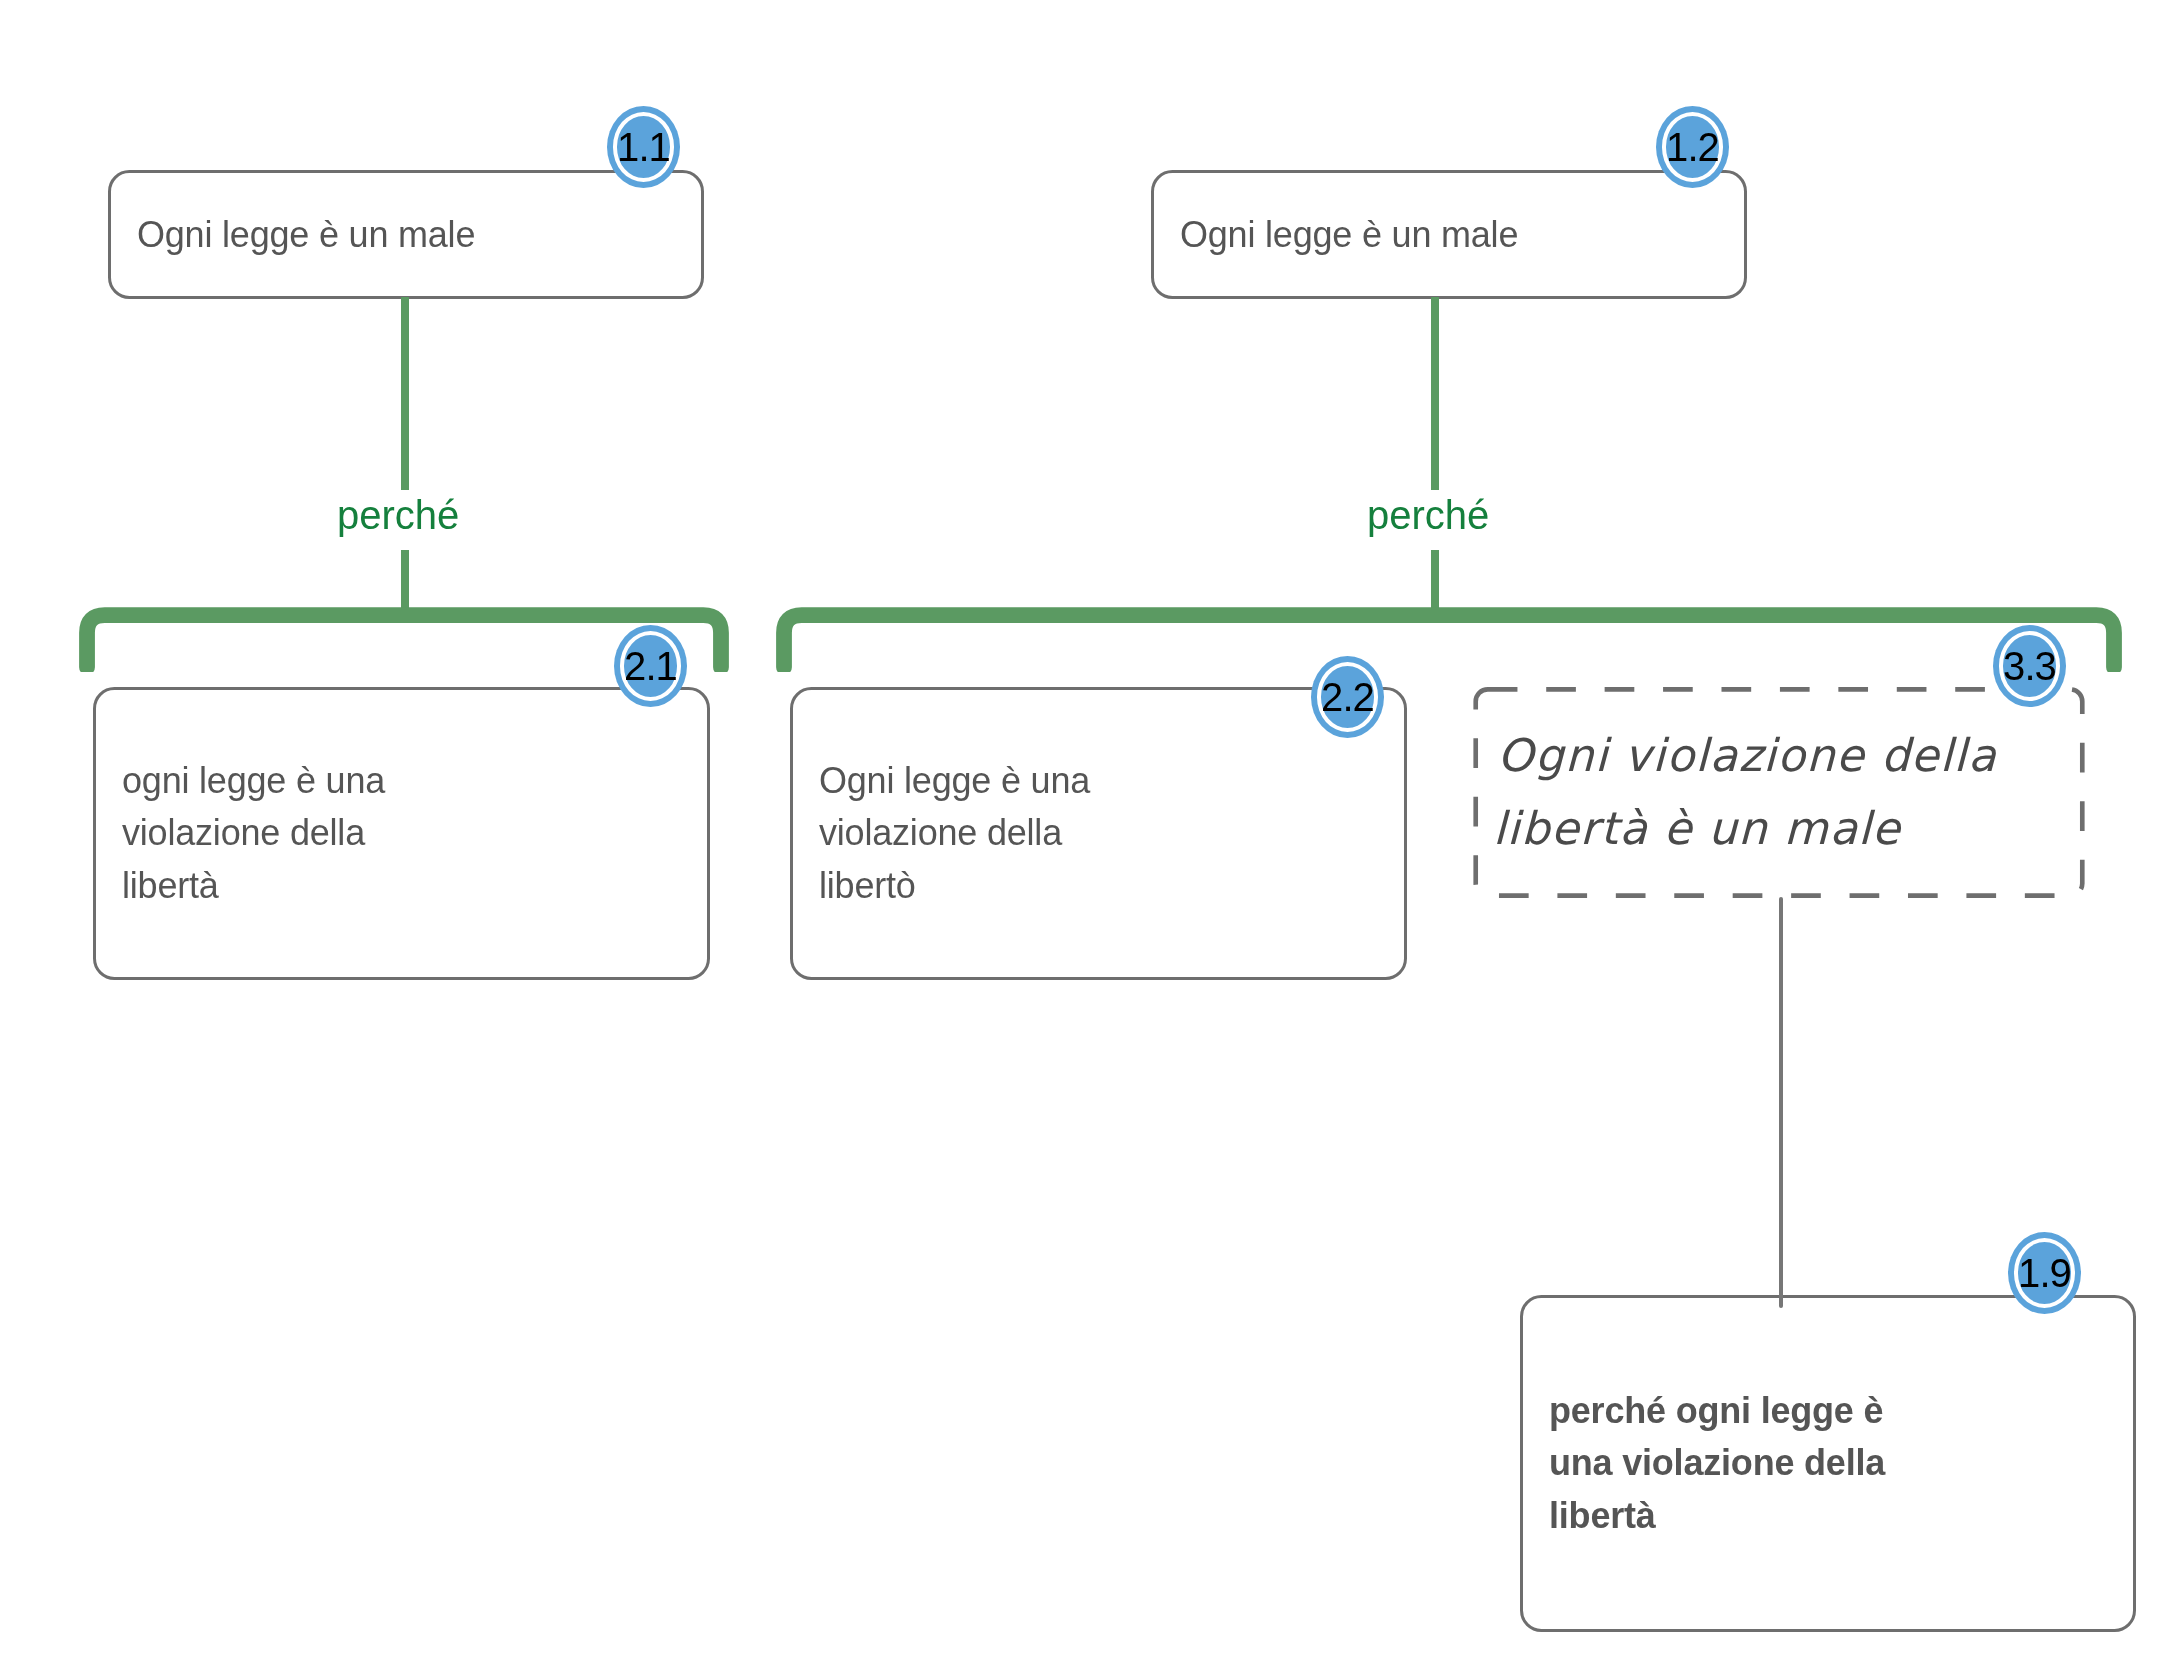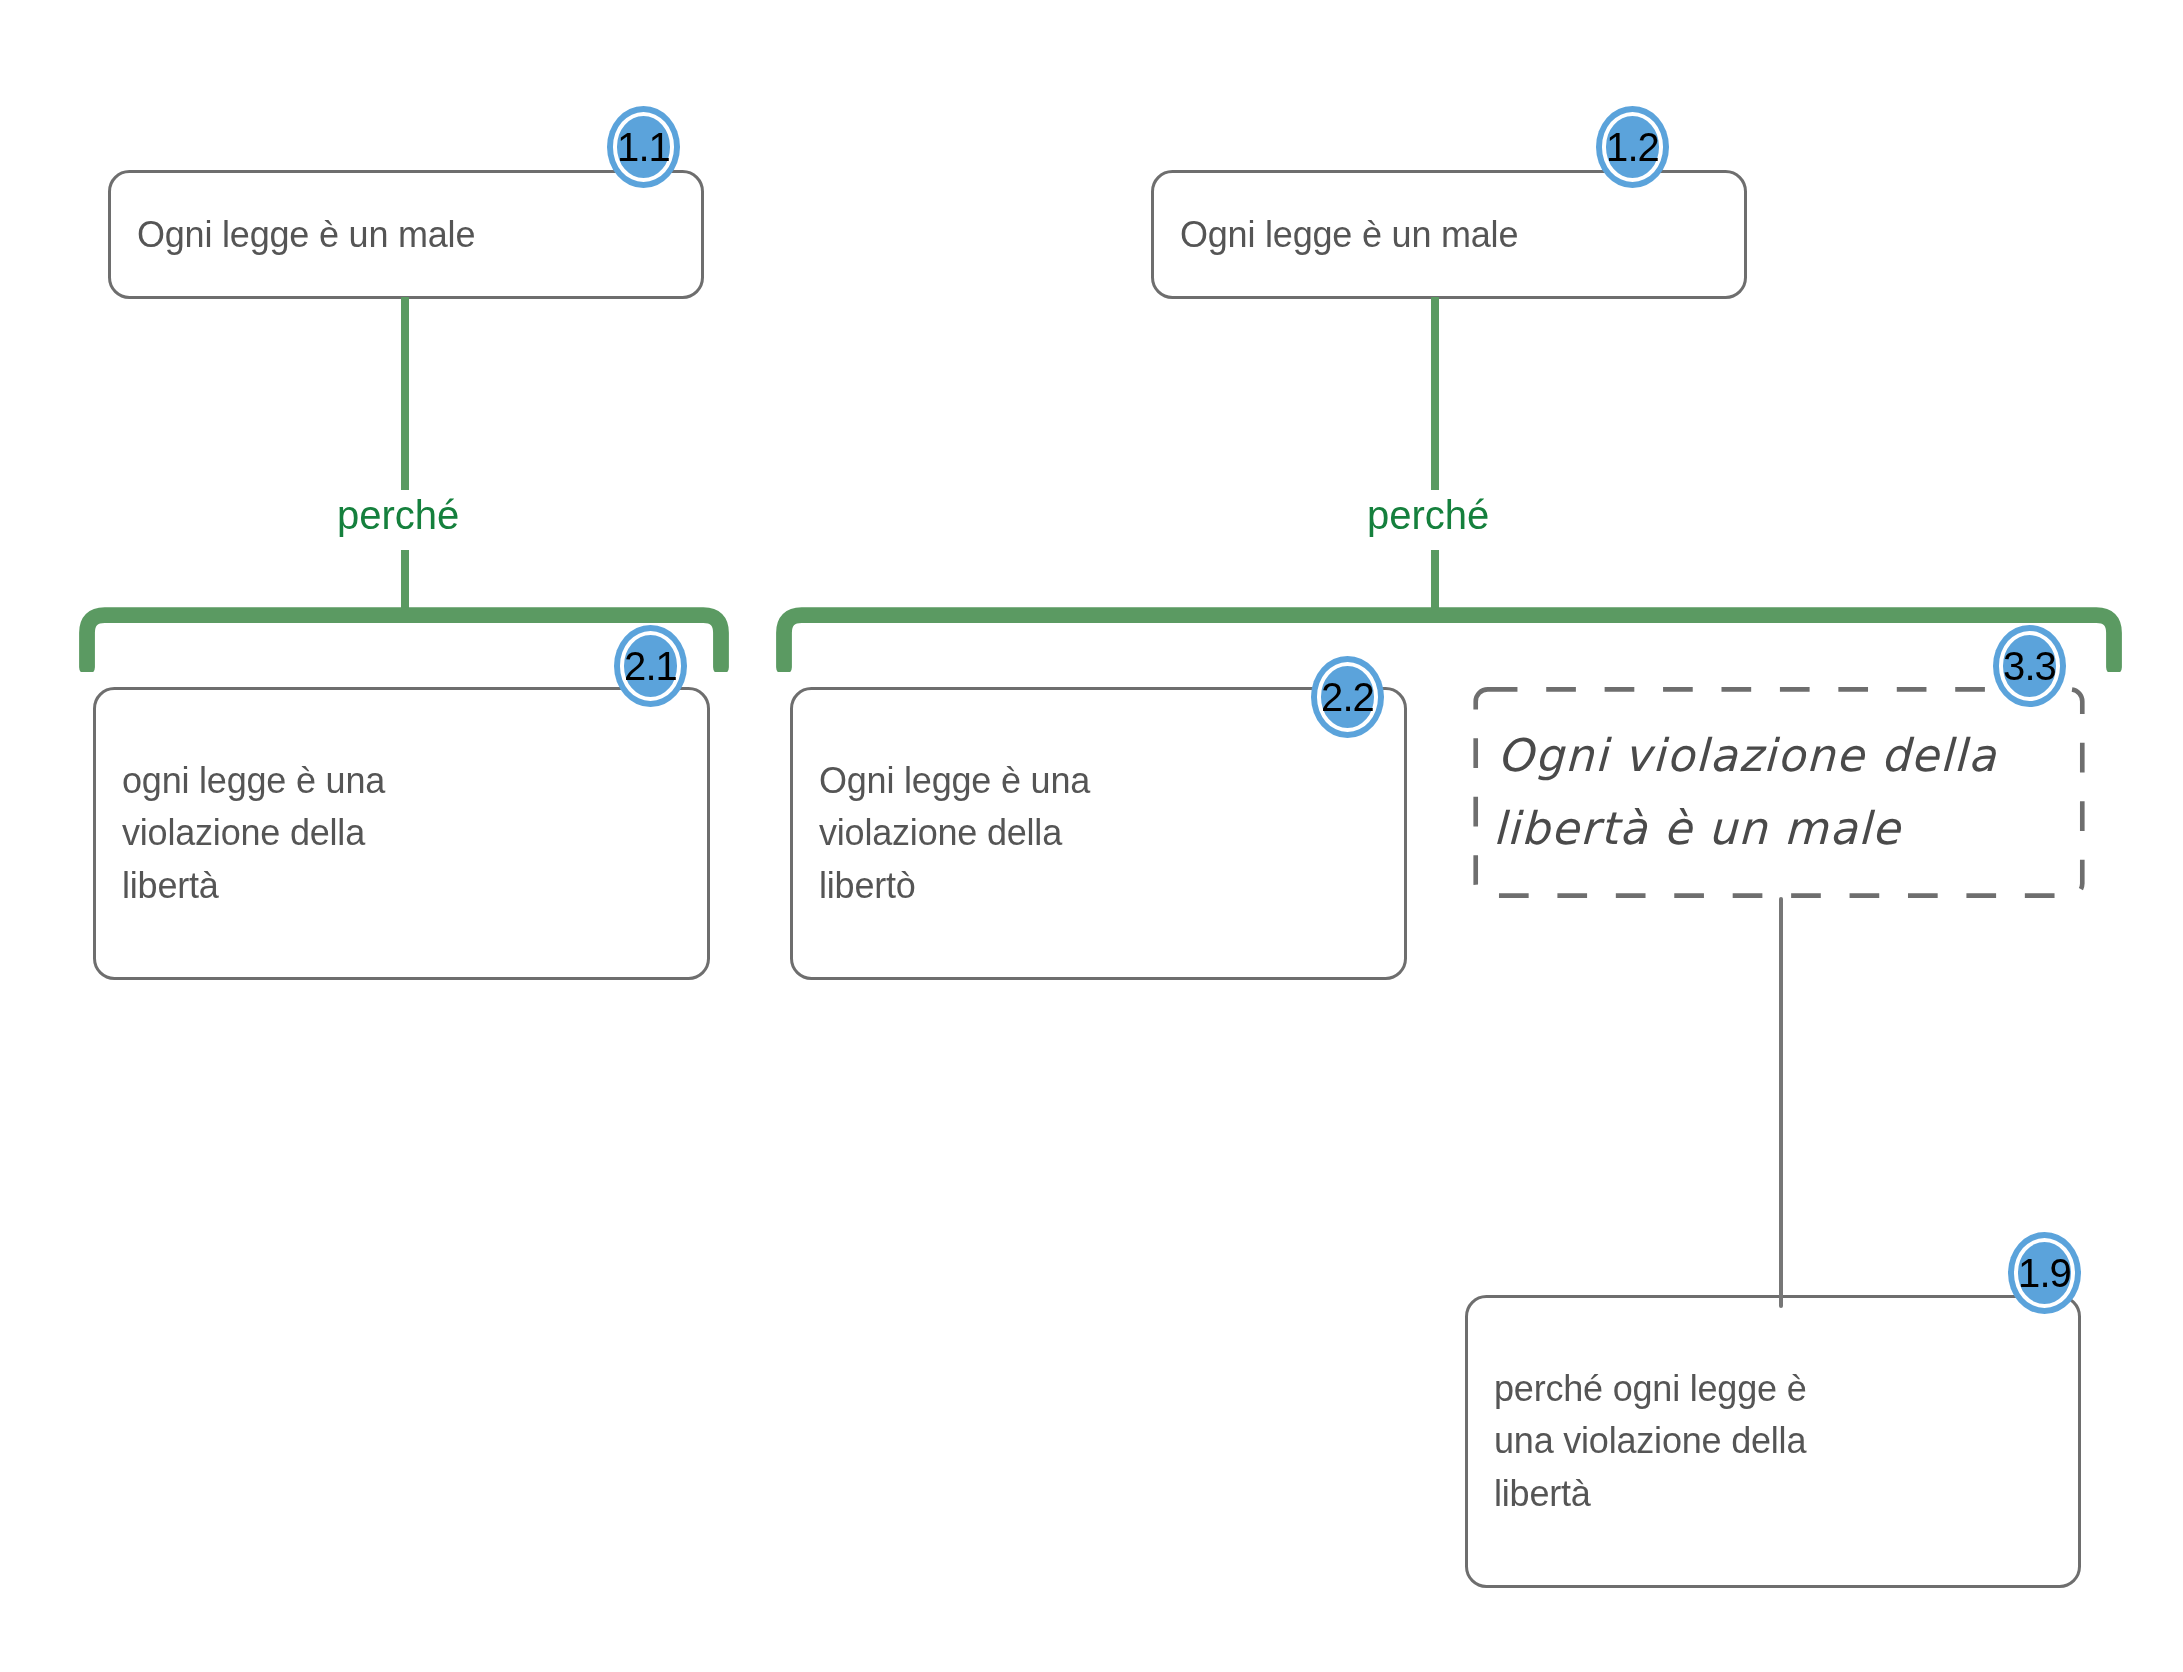--- a/index.html
+++ b/index.html
@@ -168,21 +168,21 @@
 
   <div class="bracket" style="left:771px; top:602px; width:1356px; height:70px;">
     <svg width="1356" height="70" viewBox="0 0 2920 150" fill="none" xmlns="http://www.w3.org/2000/svg">
       <path d="M 28 140 L 28 66 Q 28 28 66 28 L 2854 28 Q 2892 28 2892 66 L 2892 140" stroke="#5b9a62" stroke-width="34" stroke-linecap="round" fill="none"></path>
     </svg>
   </div>
 
   <div class="node single" style="left:1151px; top:170px; width:596px; height:129px;">
     <span class="node-text">Ogni legge è un male</span>
   </div>
-  <div class="badge" style="left:1596px; top:106px;">
+  <div class="badge" style="left:1656px; top:106px;">
     <span class="badge-label">1.2</span>
   </div>
 
   <div class="node" style="left:790px; top:687px; width:617px; height:293px;">
     <span class="node-text">Ogni legge è una
 violazione della
 libertò</span>
   </div>
   <div class="badge" style="left:1311px; top:656px;">
     <span class="badge-label">2.2</span>
@@ -196,21 +196,21 @@
     </div>
     <span class="node-text">Ogni violazione della
 libertà è un male</span>
   </div>
   <div class="badge" style="left:1993px; top:625px;">
     <span class="badge-label">3.3</span>
   </div>
 
   <div class="vline-gray" style="left:1779px; top:897px; height:411px;"></div>
 
-  <div class="node" style="left:1465px; top:1295px; width:616px; height:293px;">
+  <div class="node" style="left:1520px; top:1295px; width:616px; height:337px;font-weight:bold;">
     <span class="node-text">perché ogni legge è
 una violazione della
 libertà</span>
   </div>
   <div class="badge" style="left:2008px; top:1232px;">
     <span class="badge-label">1.9</span>
   </div>
 
 </div>
 

